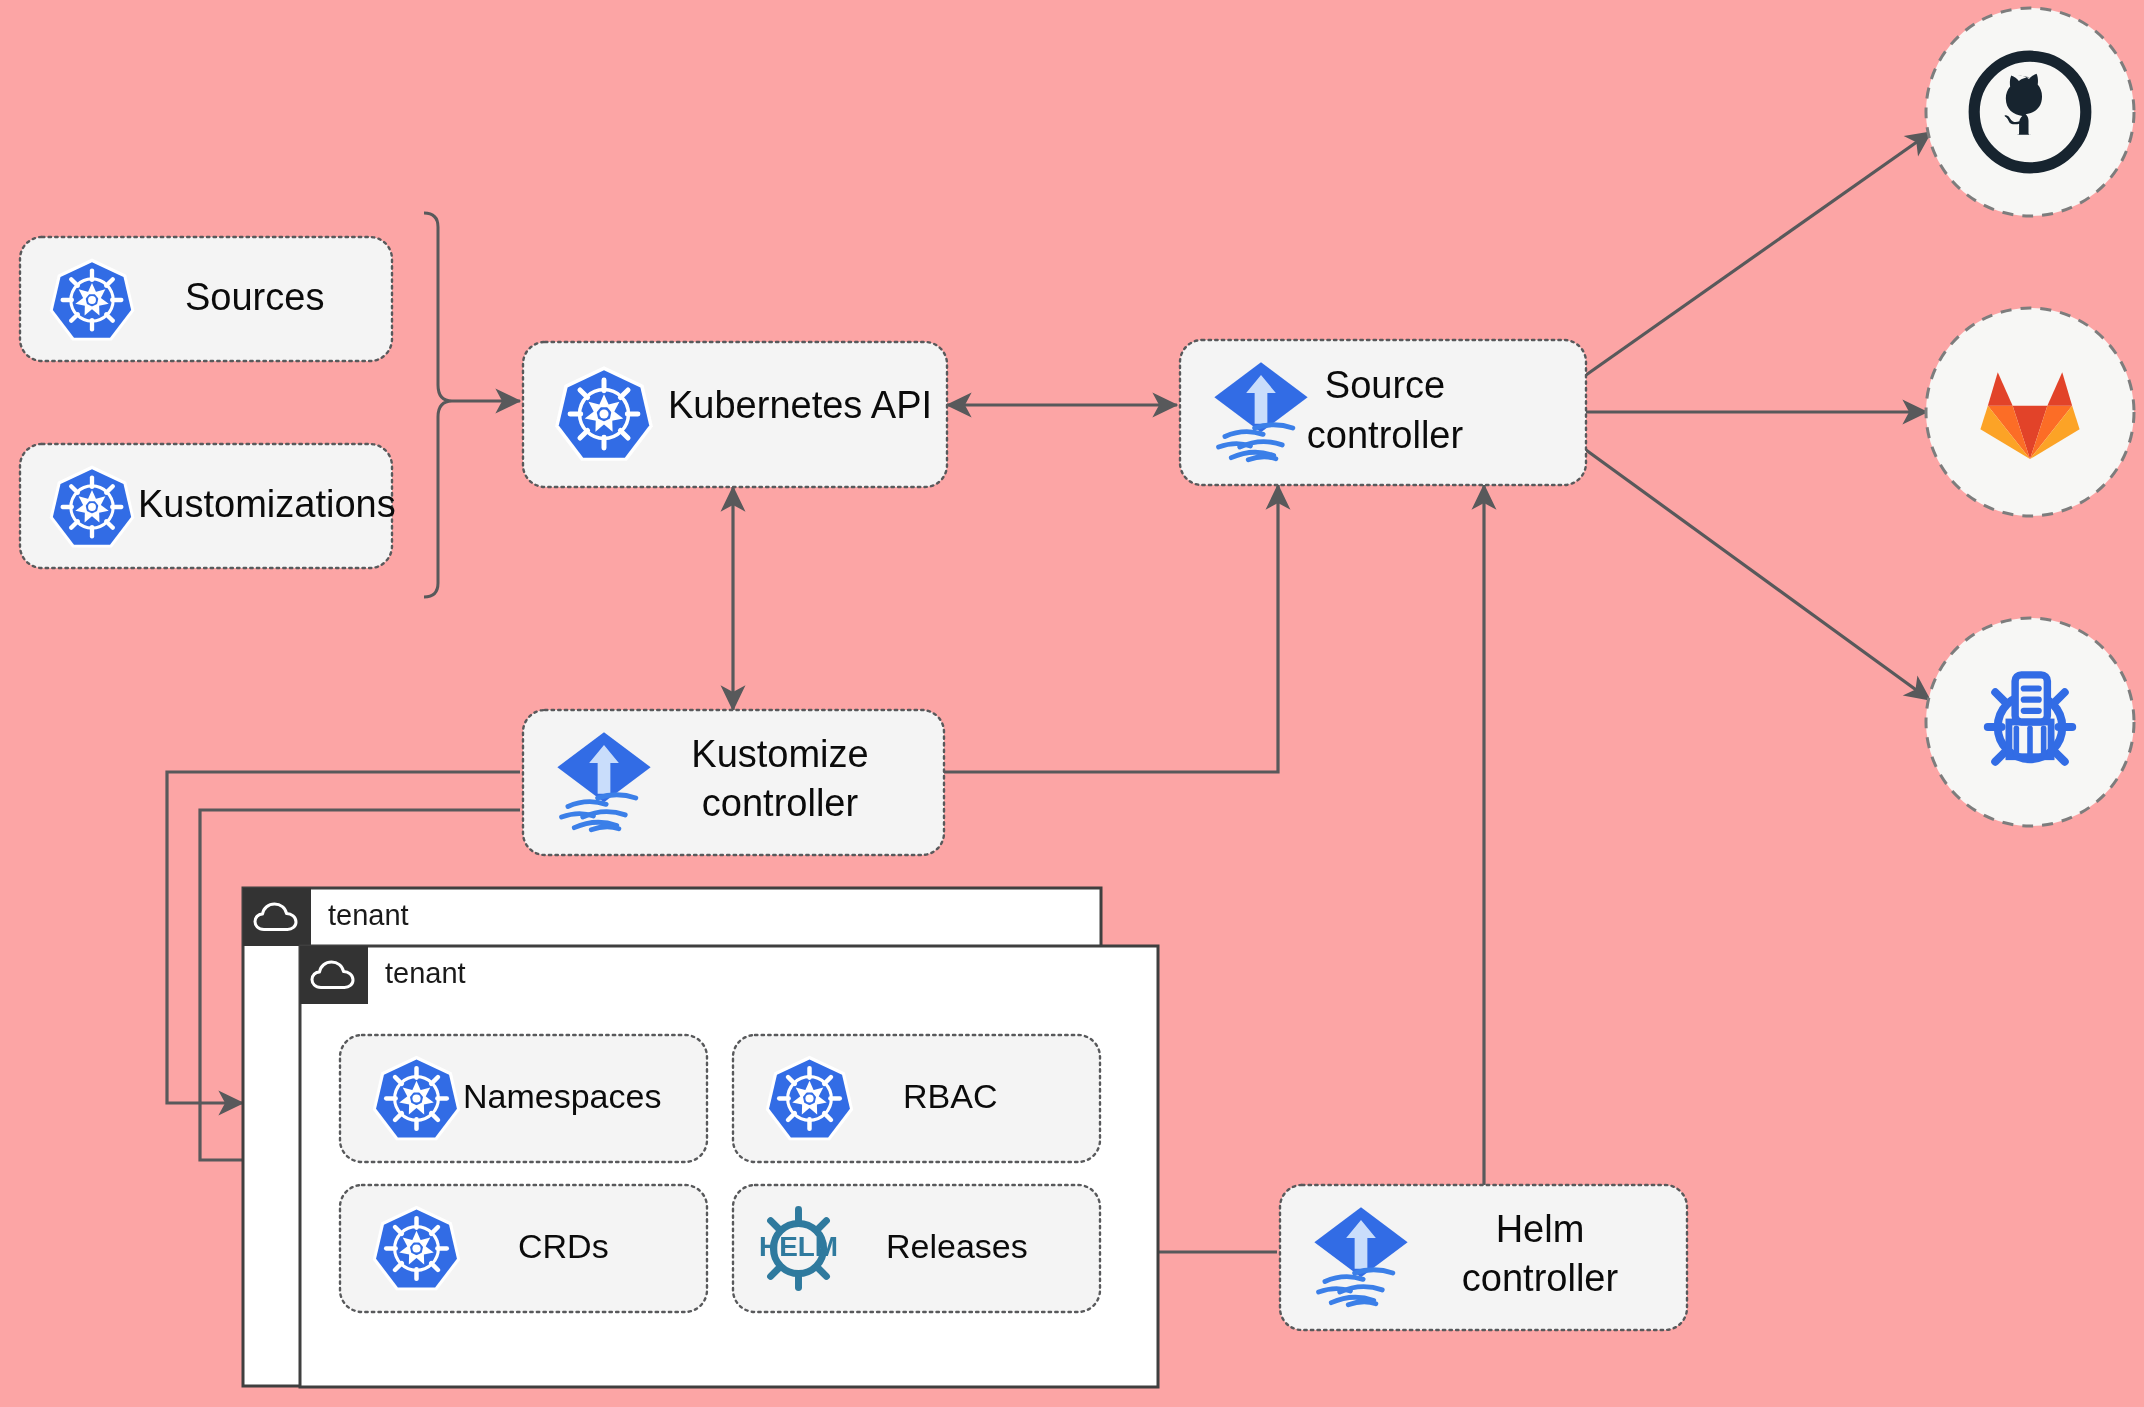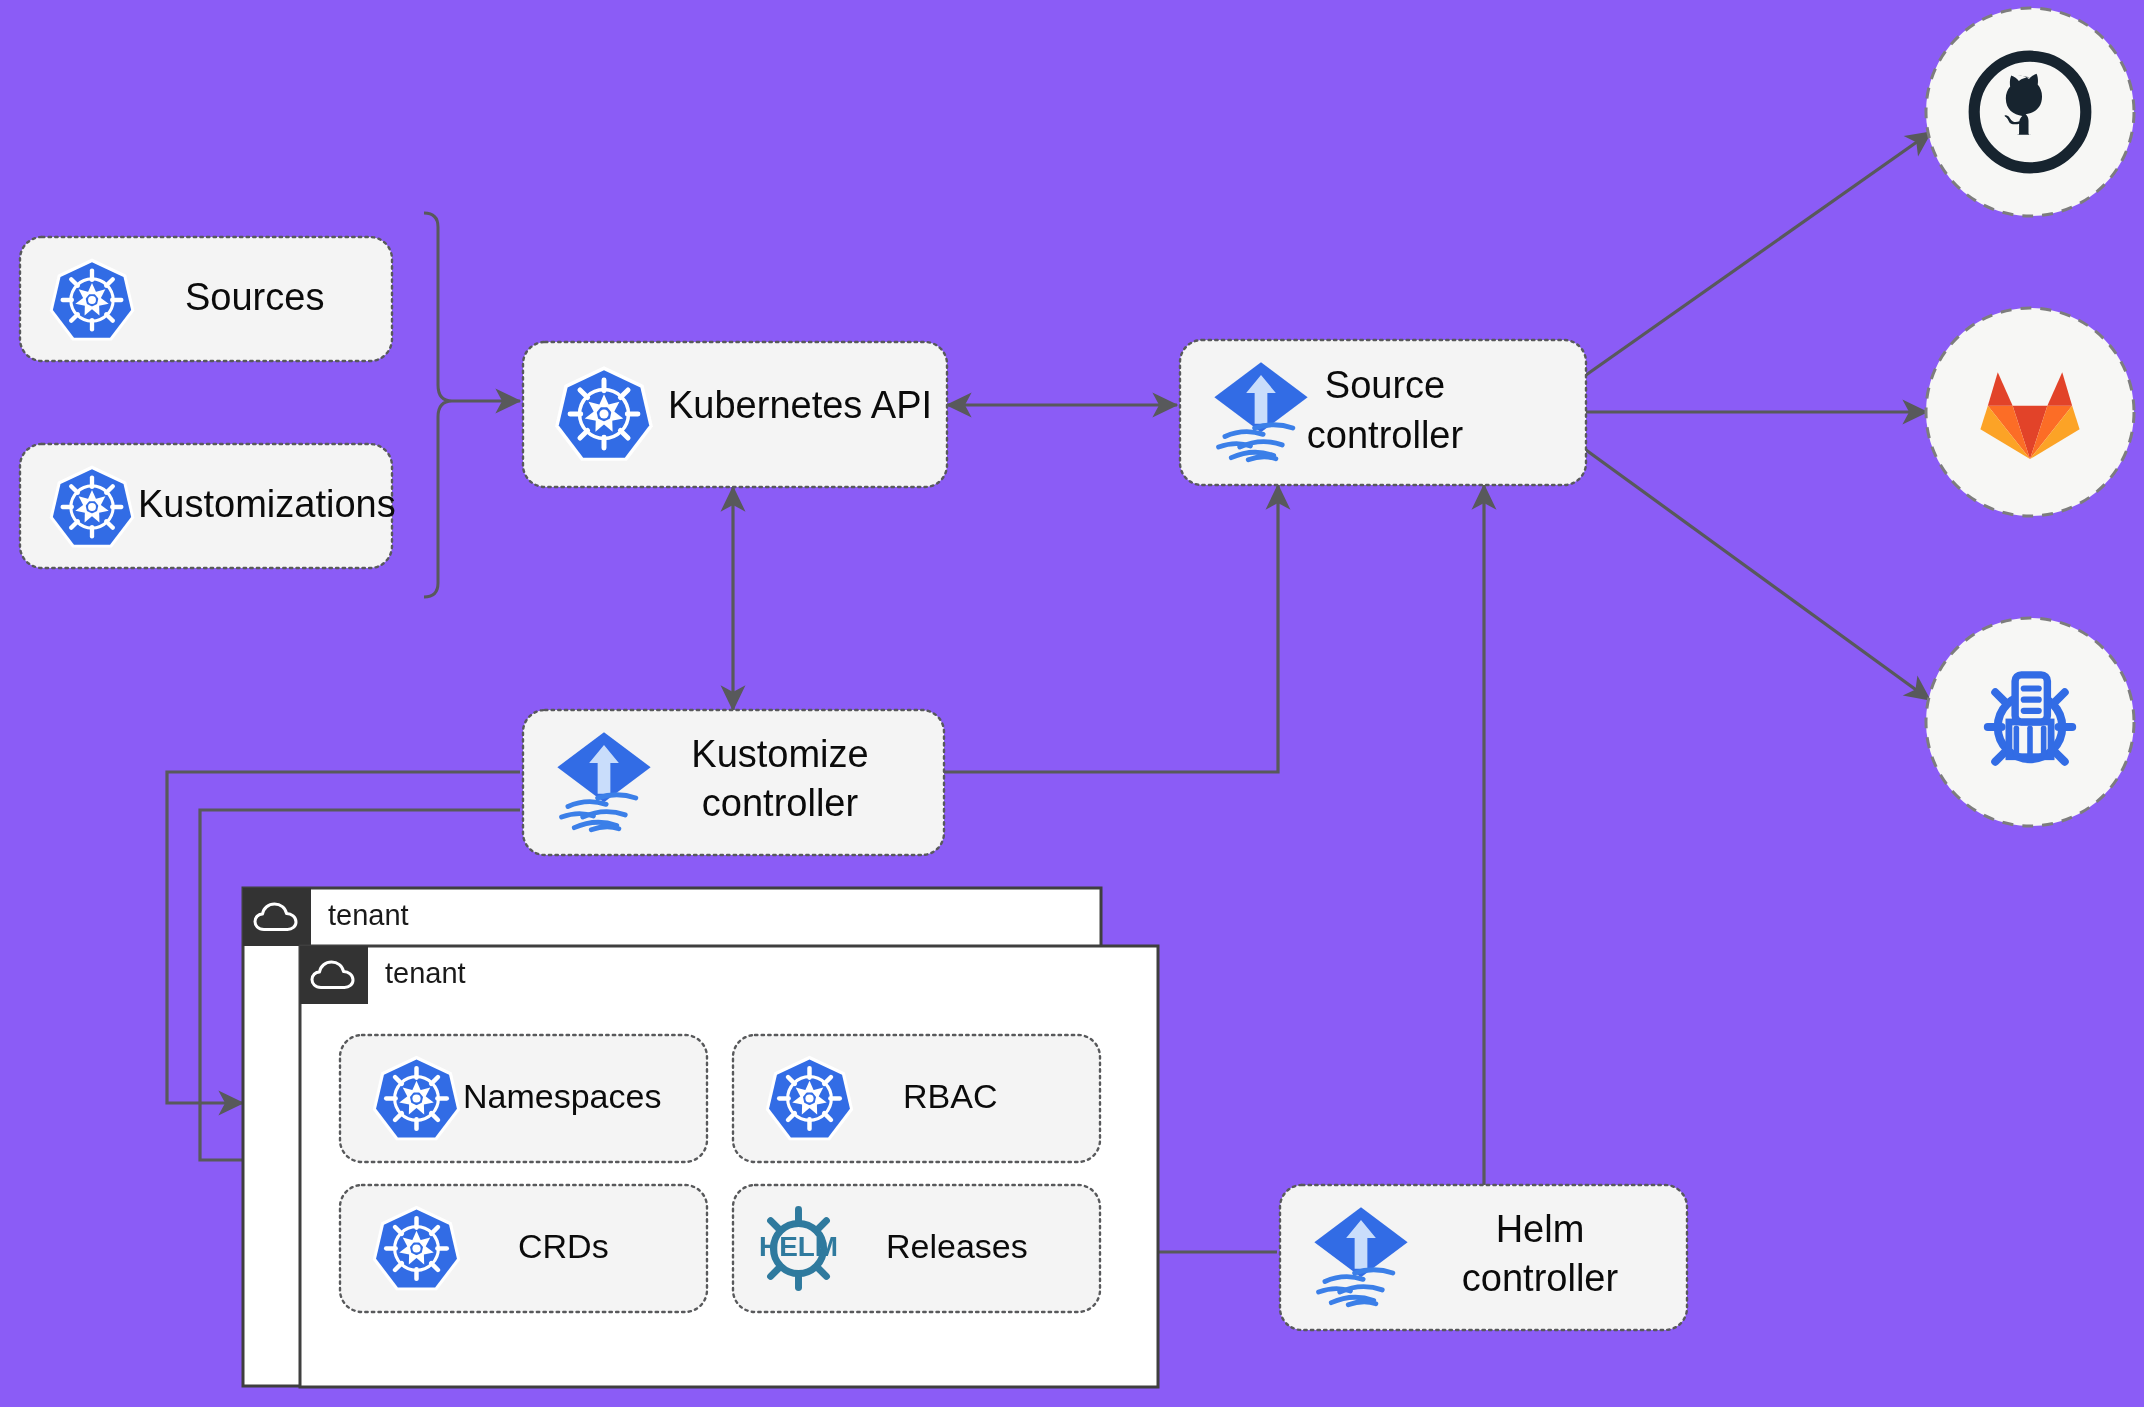--- a/index.html
+++ b/index.html
@@ -7,21 +7,21 @@
     padding: 0;
     background: #ffffff;
   }
   body {
     font-family: "Liberation Sans", sans-serif;
   }
   #canvas {
     position: relative;
     width: 2144px;
     height: 1407px;
-    background: #8b5cf6;
+    background: #fca5a5;
     overflow: hidden;
   }
   svg.diagram {
     position: absolute;
     inset: 0;
     width: 2144px;
     height: 1407px;
   }
   .node-label {
     font-family: "Liberation Sans", sans-serif;

